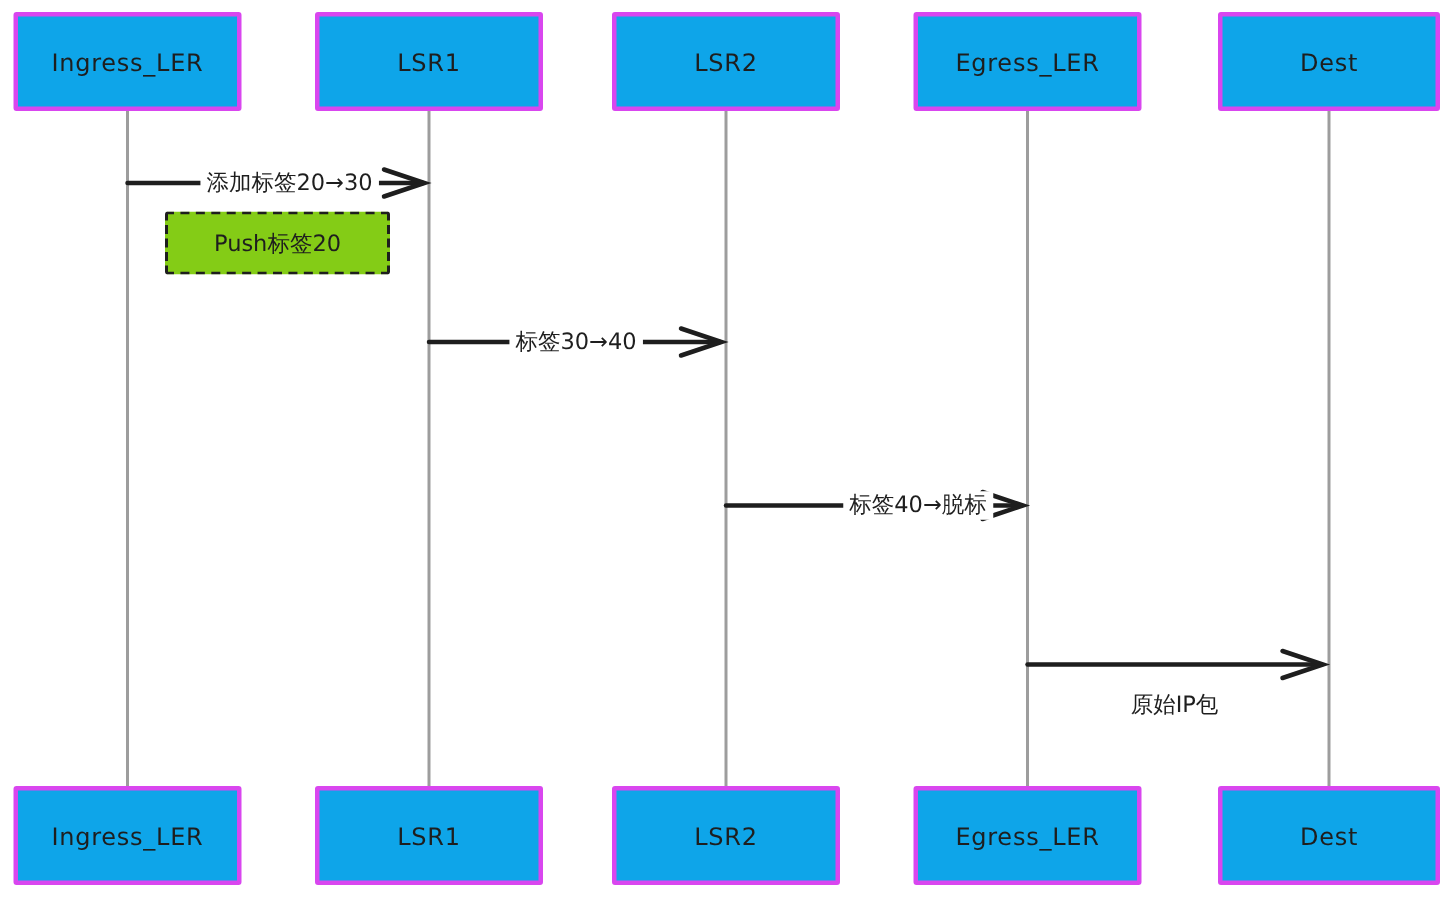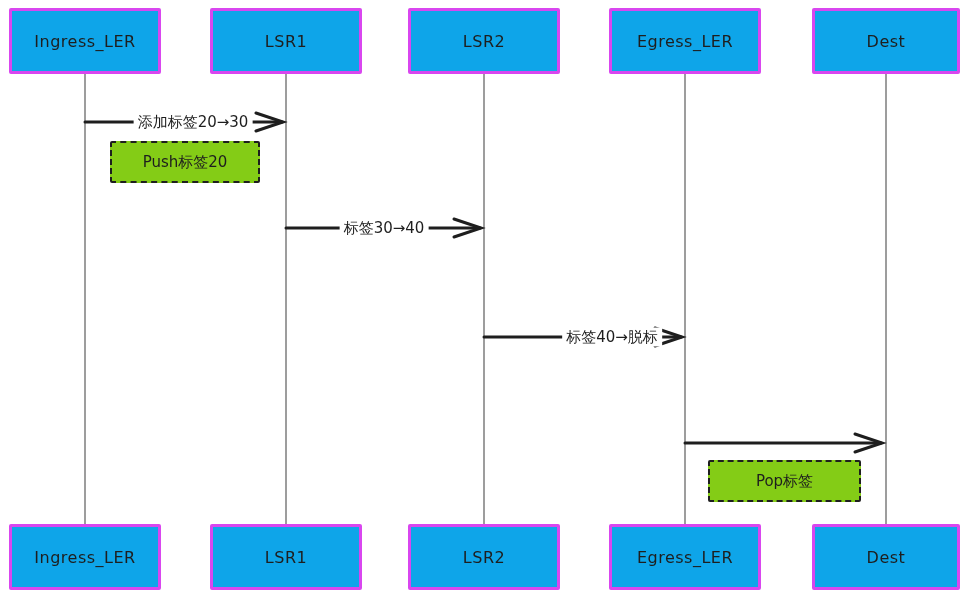--- a/index.html
+++ b/index.html
@@ -123,17 +123,14 @@
   </div>
 
   <div class="msg-label" style="left:193px; top:122px;">添加标签20→30</div>
   <div class="msg-label" style="left:384px; top:228px;text-align:right;">标签30→40</div>
   <div class="msg-label" style="left:612px; top:337px;">标签40→脱标</div>
   <div class="msg-label" style="left:783px; top:470px;">原始IP包</div>
 
   <div class="note-box" style="left:110px; top:141px; width:150px; height:42px;">
     <span>Push标签20</span>
   </div>
-  <div class="note-box" style="left:708px; top:460px; width:153px; height:42px;">
-    <span>Pop标签</span>
-  </div>
 
 </div>
 
 </body></html>

